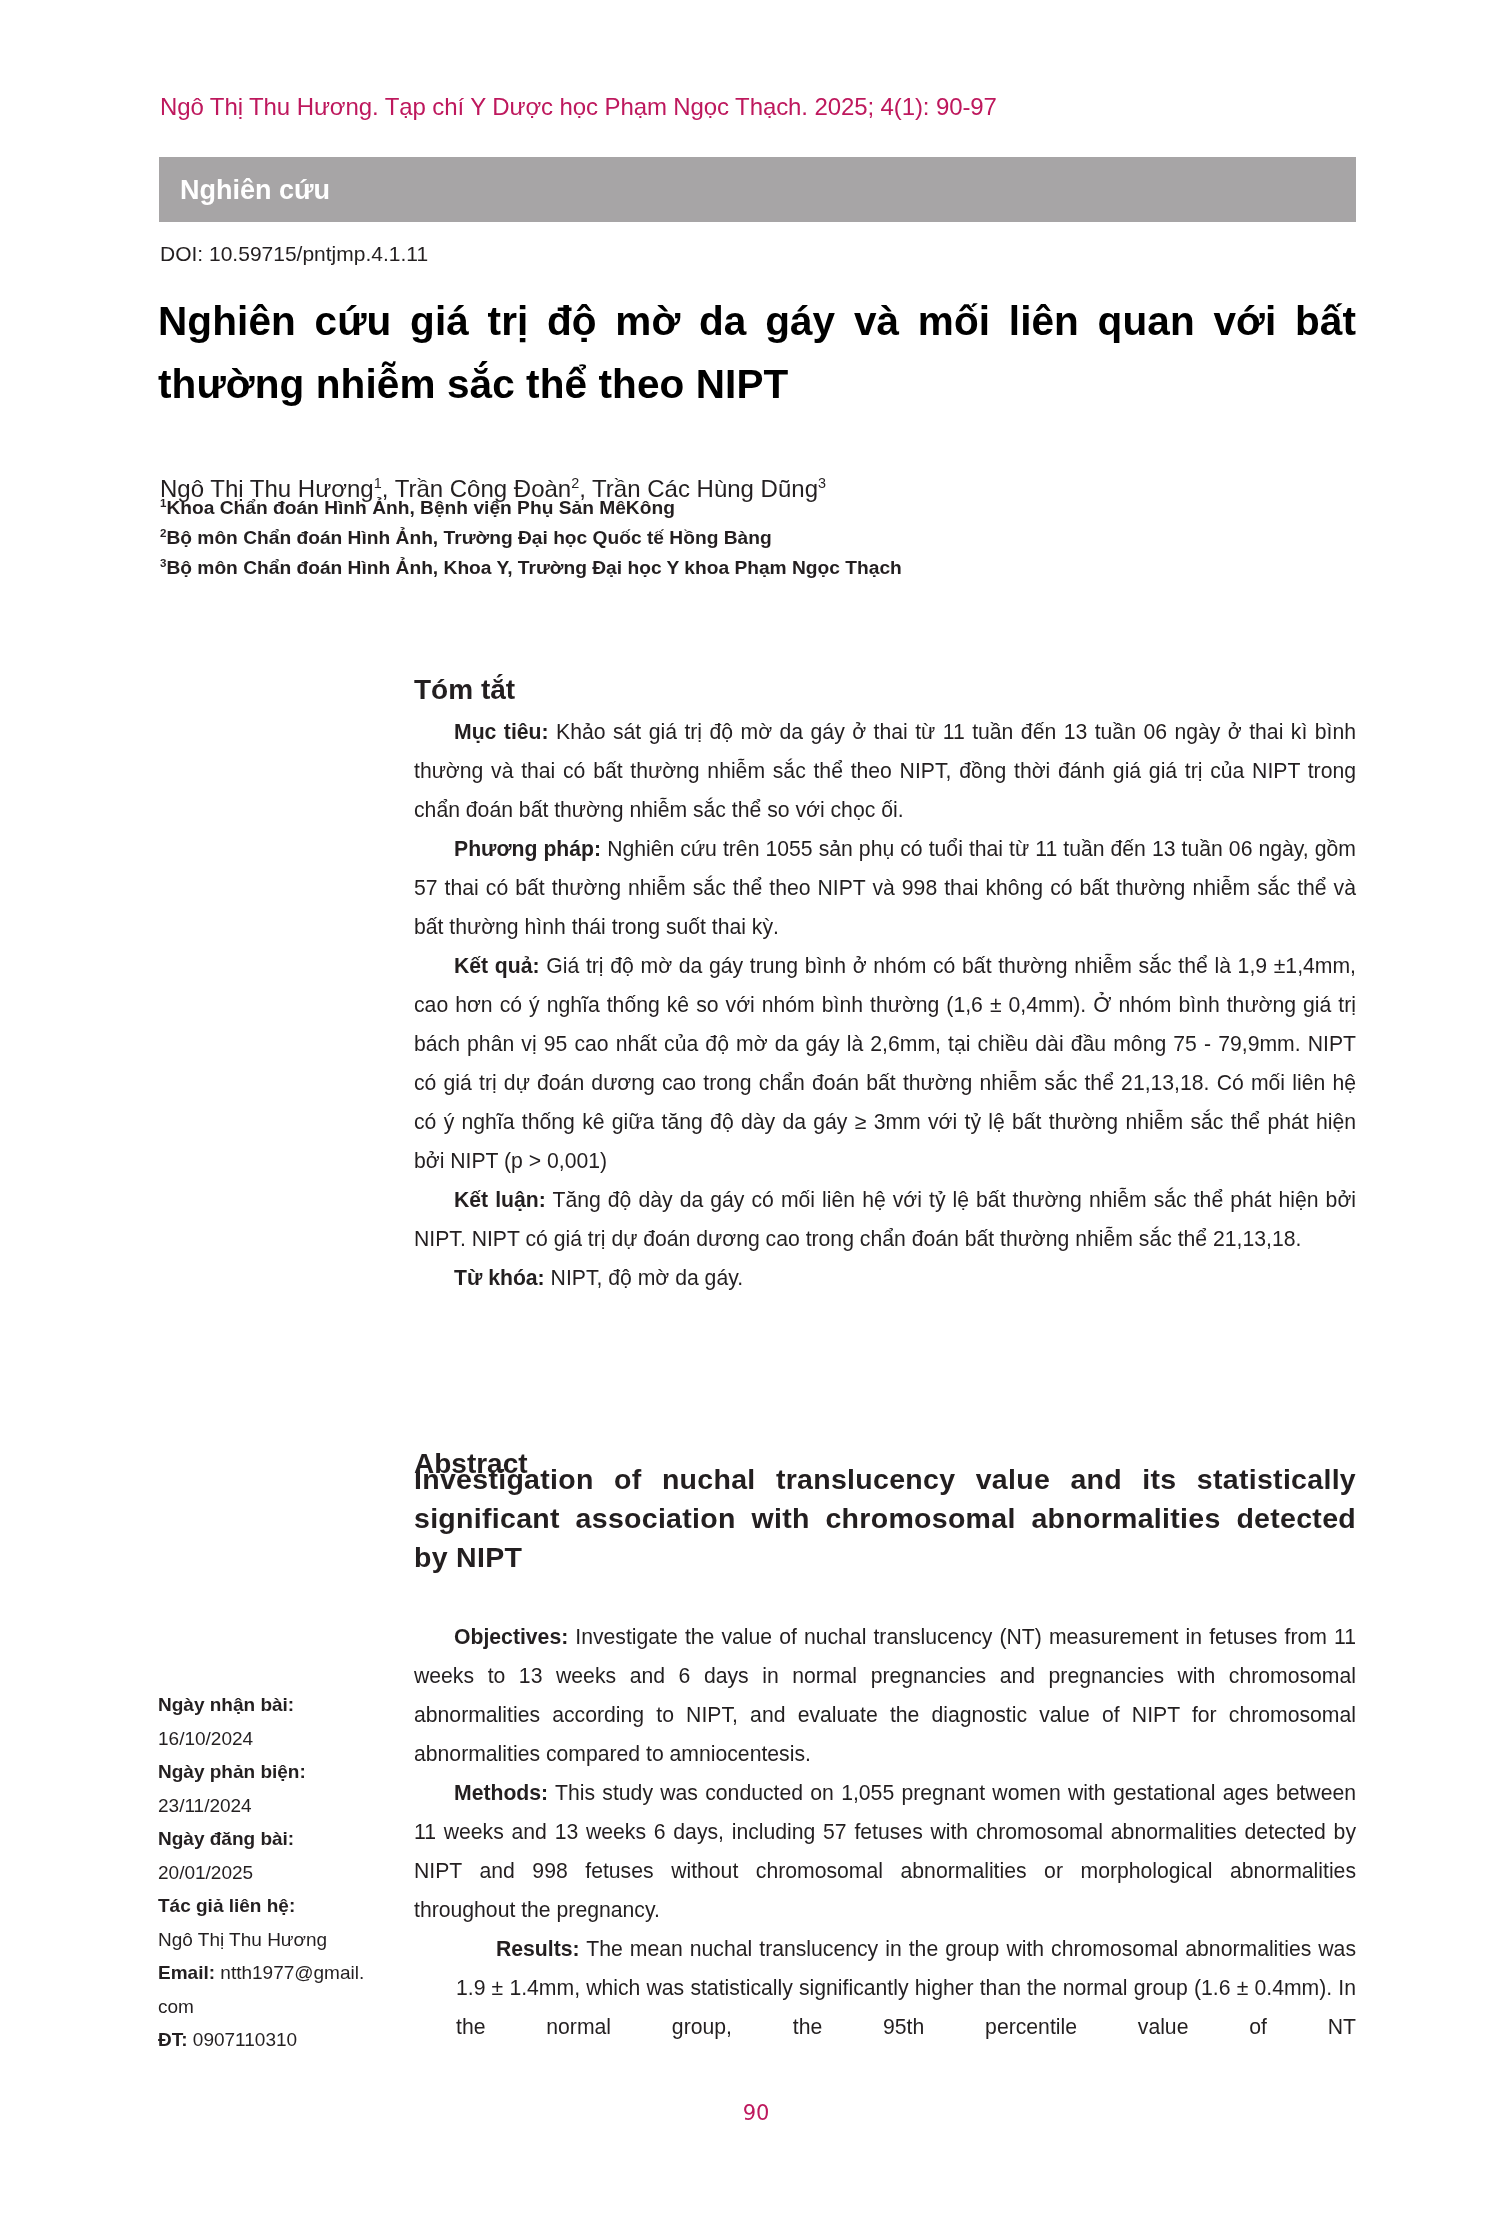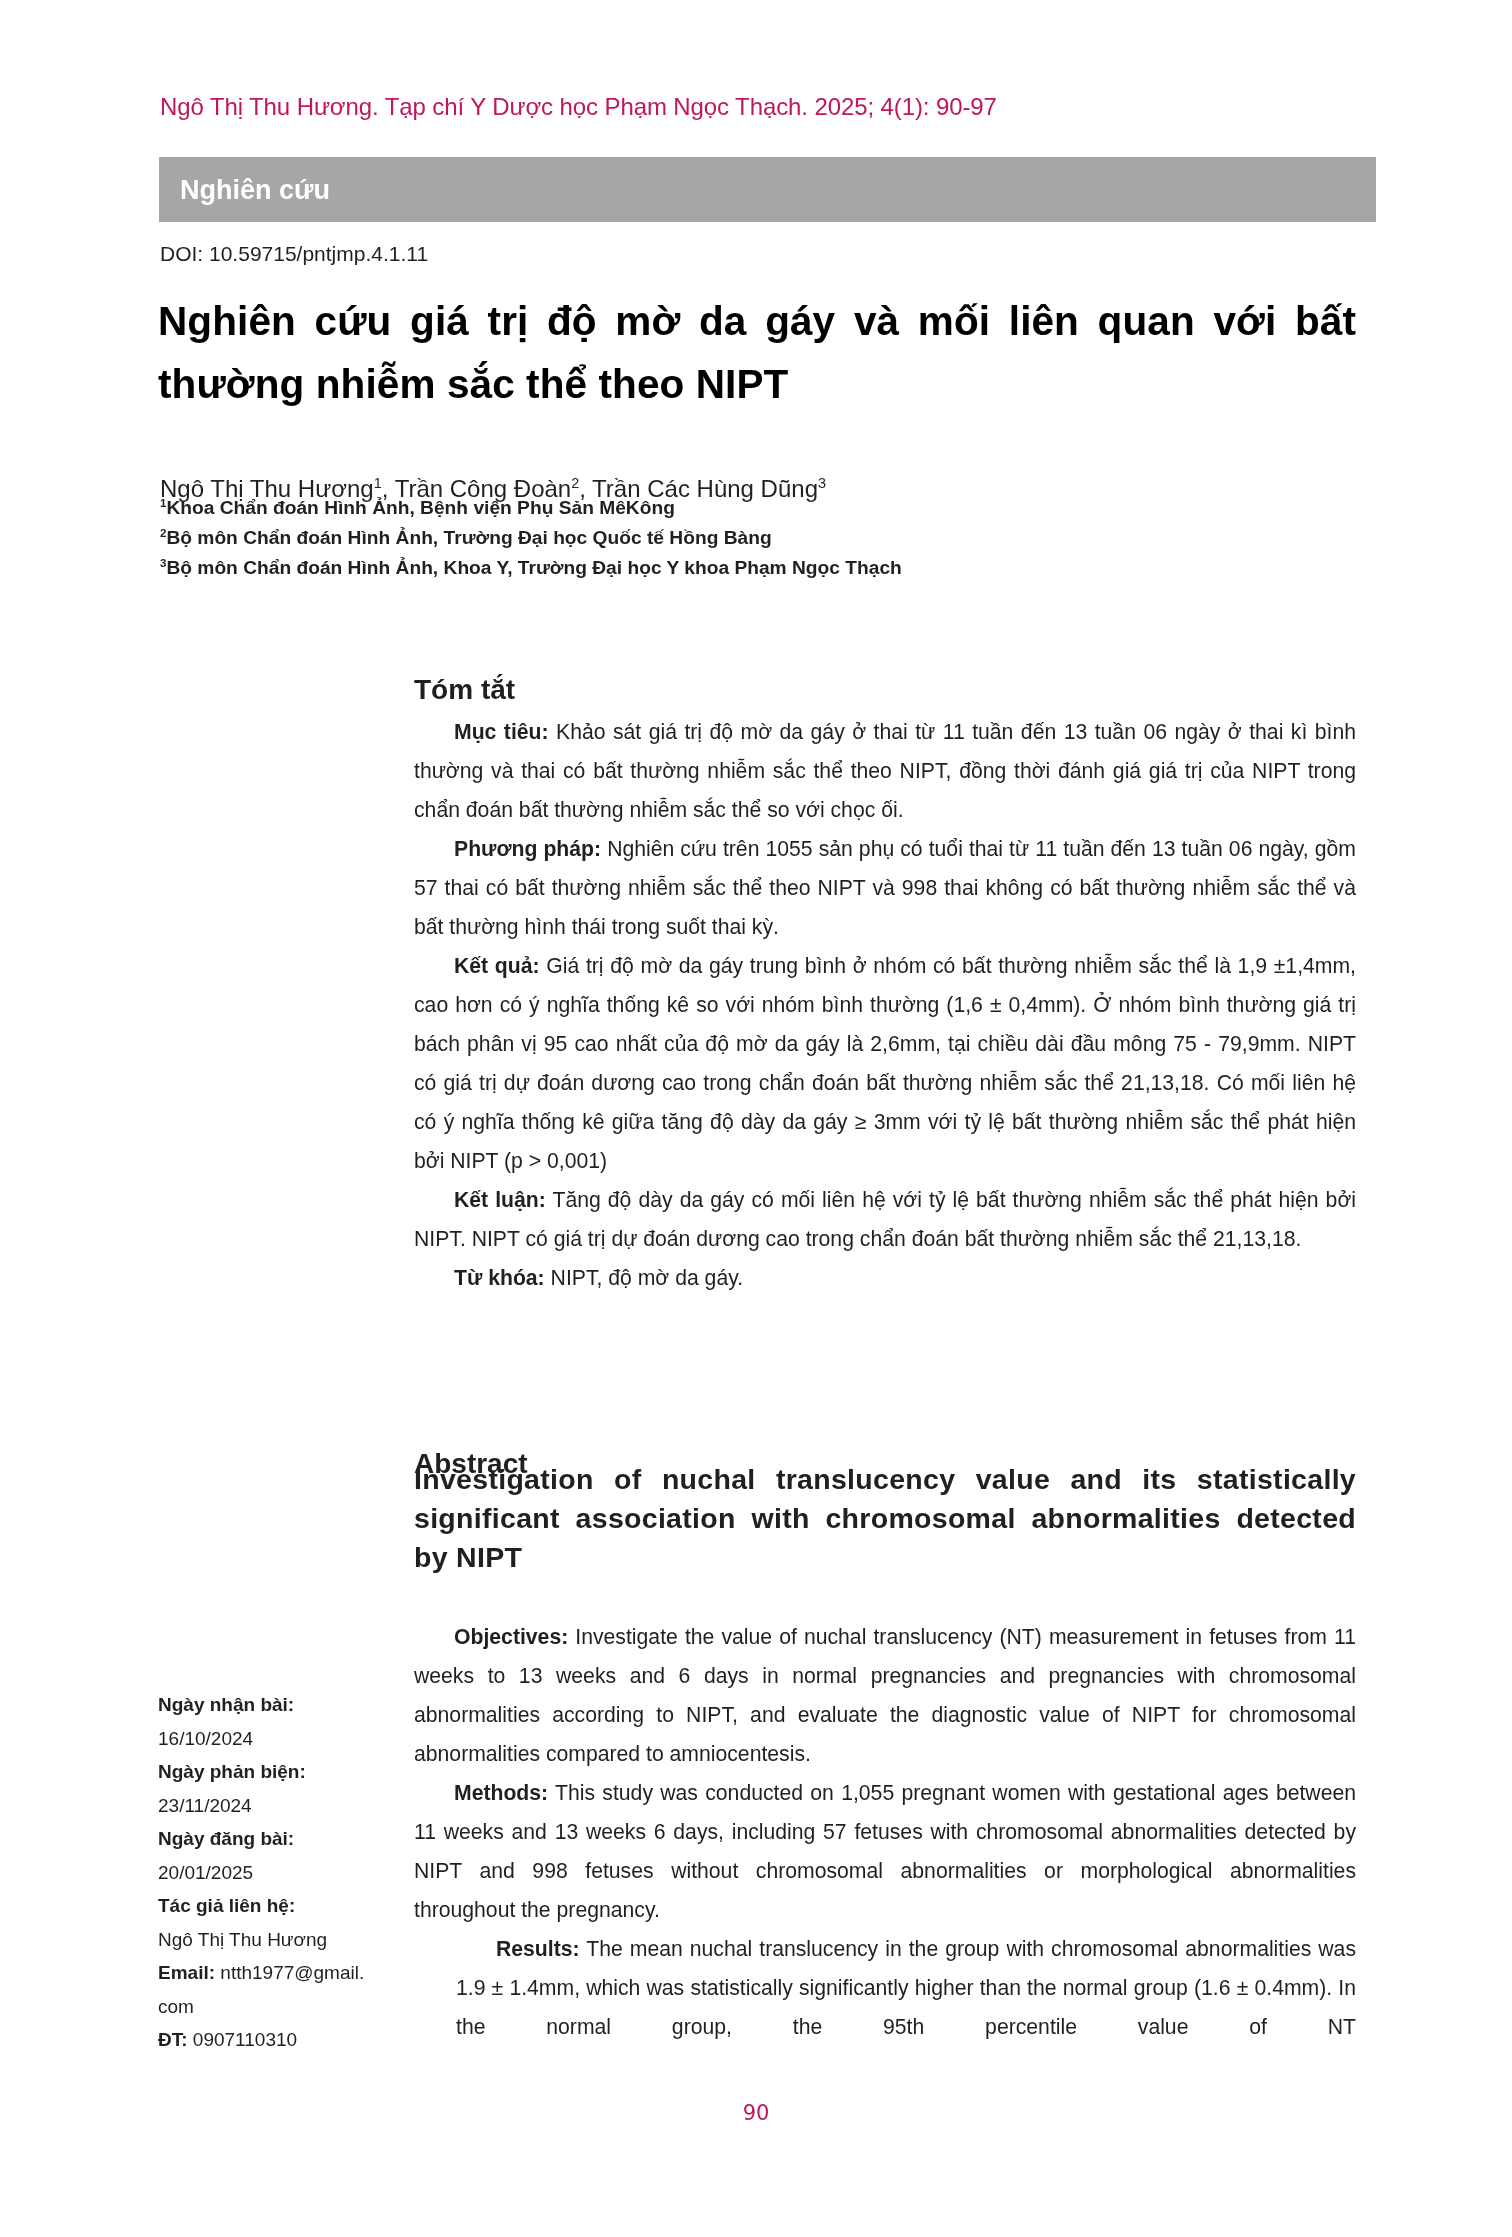--- a/index.html
+++ b/index.html
@@ -1,20 +1,20 @@
 <!DOCTYPE html>
 <html><head>
 <meta charset="utf-8">
 <style>
   html, body { margin:0; padding:0; background:#ffffff; }
   body { width:1512px; height:2237px; position:relative; overflow:hidden;
          font-family:"Liberation Sans", sans-serif; color:#231f20; }
   .abs { position:absolute; }
   .citation { left:160px; top:92px; font-size:24px; line-height:30px; color:#be185d; white-space:nowrap; letter-spacing:-0.1px; }
-  .section-bar { left:159px; top:157px; width:1197px; height:65px; background:#a7a5a6;padding-left:20px; }
+  .section-bar { left:159px; top:157px; width:1197px; height:65px; background:#a7a5a6; }
   .section-bar span { position:absolute; left:21px; top:17px; font-size:27px; font-weight:bold; color:#ffffff; line-height:32px; }
   .doi { left:160px; top:241px; font-size:21px; line-height:26px; color:#231f20; white-space:nowrap; }
   .title { left:158px; top:290px; width:1198px; font-size:40.5px; font-weight:bold; line-height:63px; color:#000000; text-align:justify; letter-spacing:0.1px; }
   .authors { left:160px; top:474px; font-size:24px; line-height:30px; white-space:nowrap; }
   .authors sup, .aff sup { font-size:60%; vertical-align:super; line-height:0; }
   .affs { left:160px; top:493px; font-size:19.2px; line-height:30px;font-weight:bold; }
   .aff { white-space:nowrap; }
   .rightcol { left:414px; width:942px; }
   .h-section { font-size:28px; font-weight:bold; line-height:34px; }
   .body-text { font-size:21.2px; line-height:39px; text-align:justify; }

